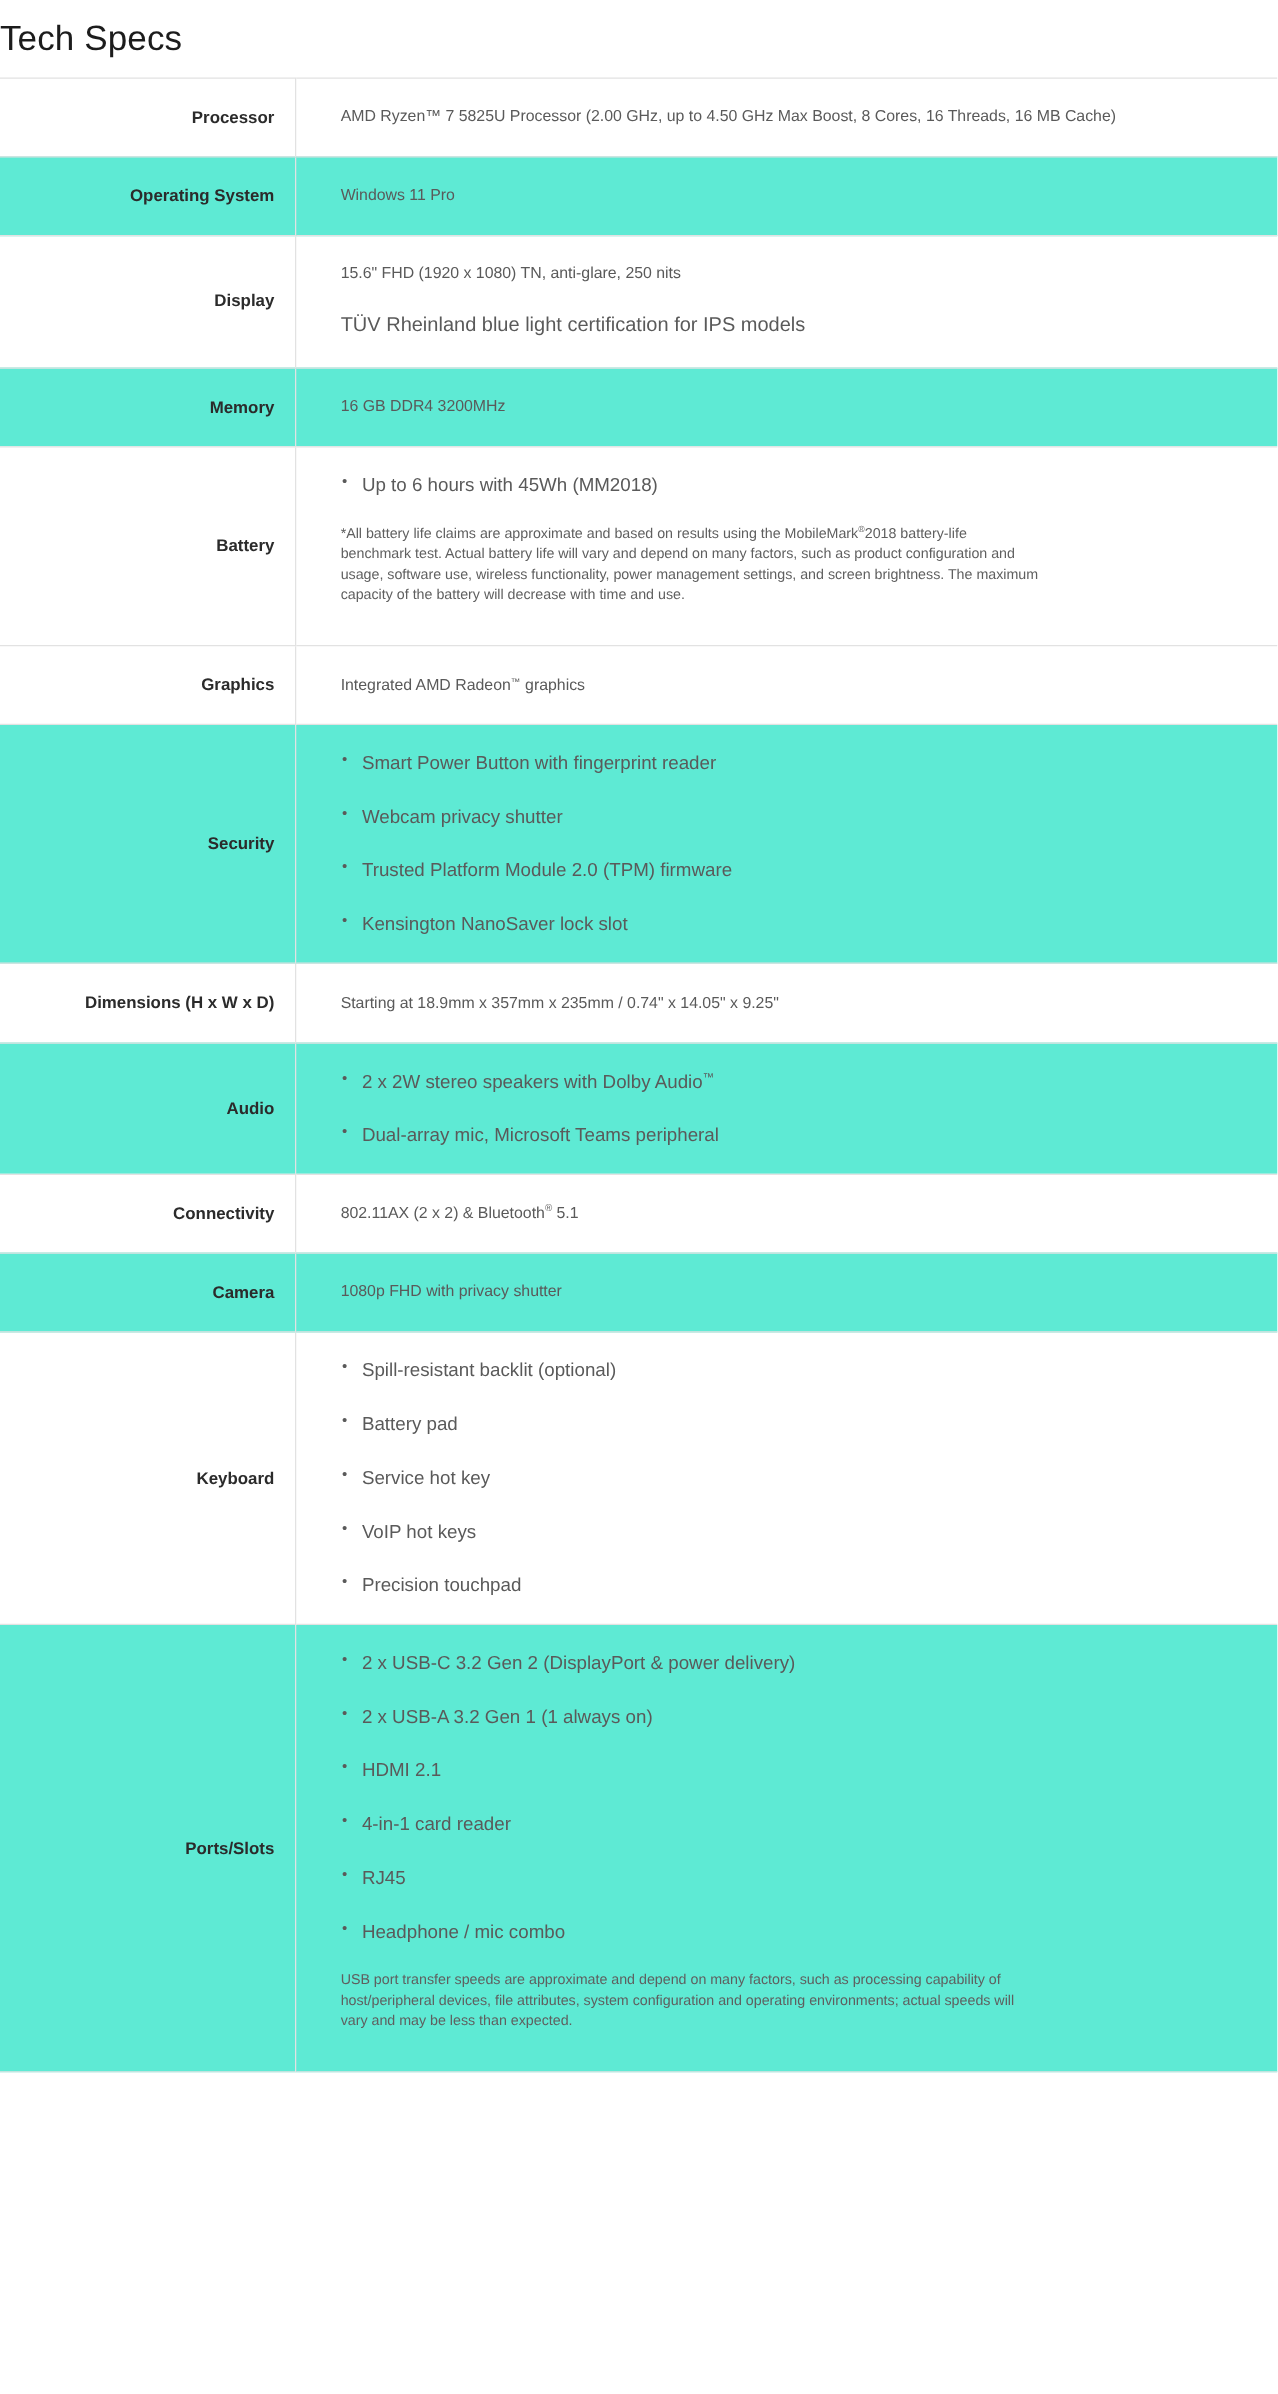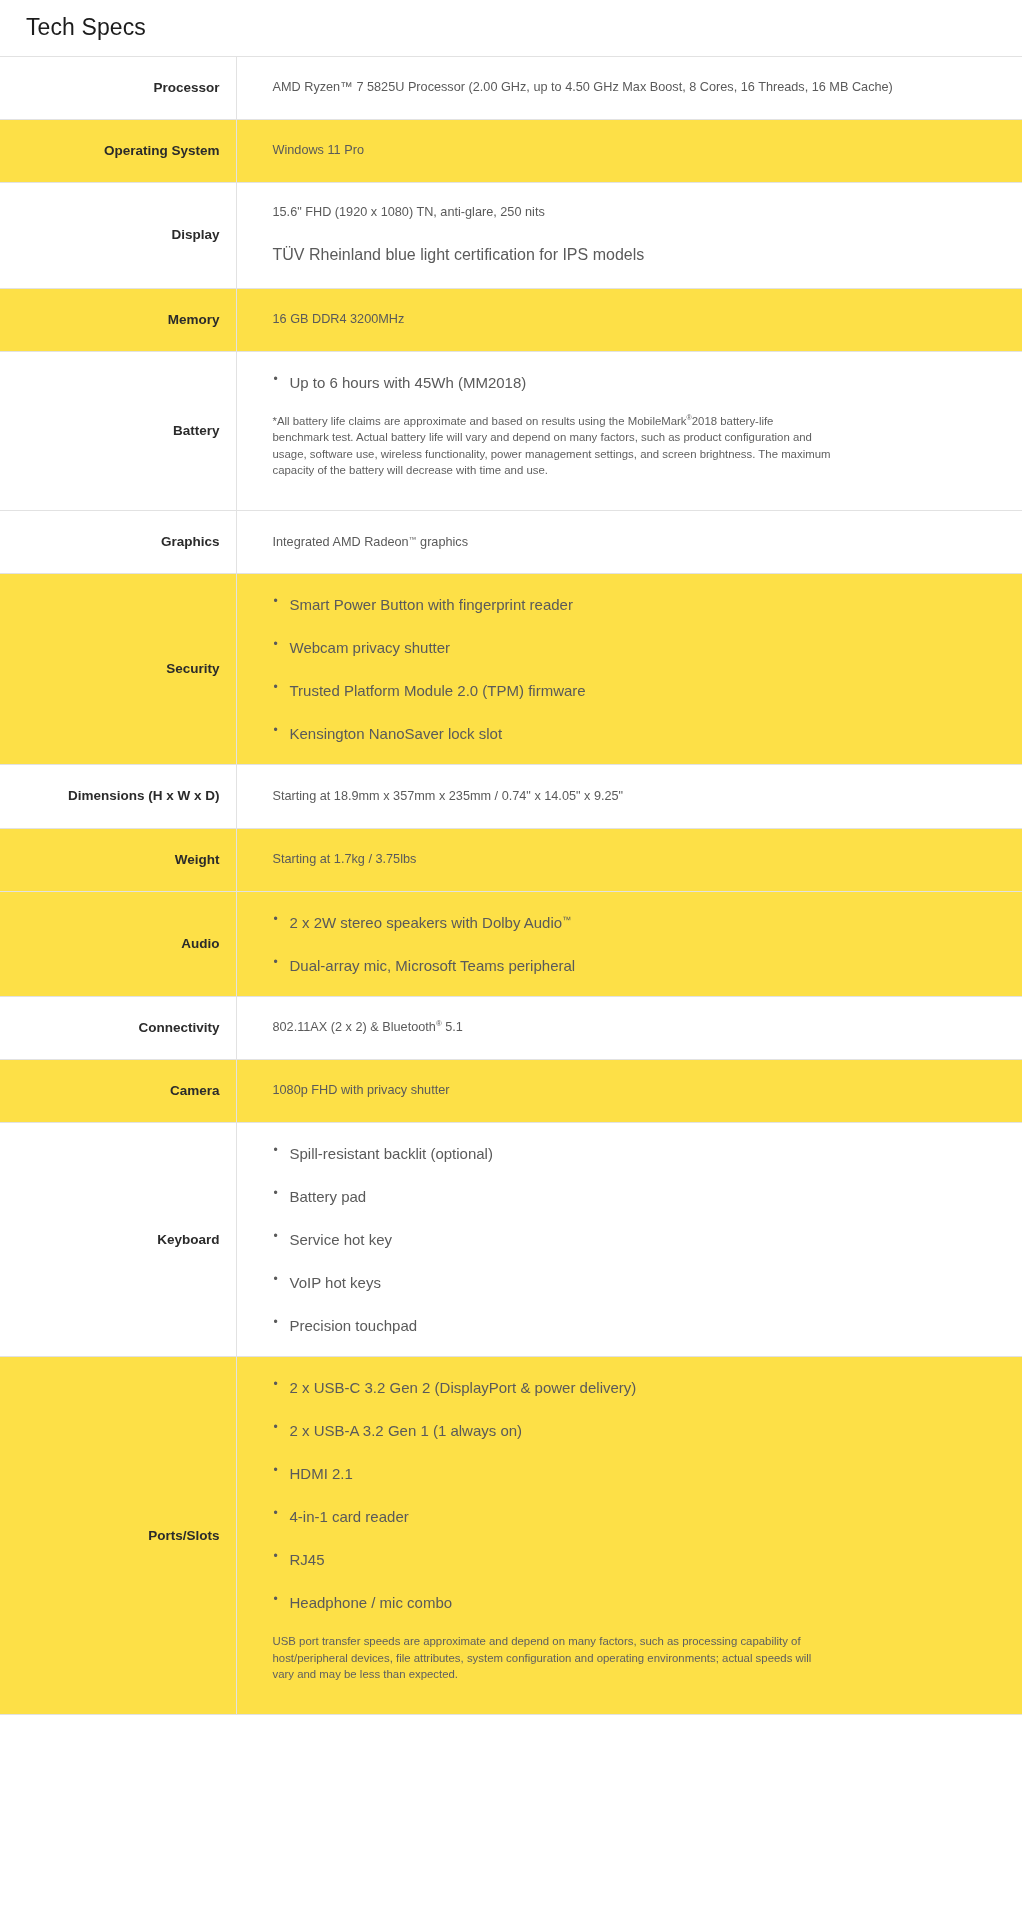--- a/index.html
+++ b/index.html
@@ -15,45 +15,45 @@
     color: #333333;
     -webkit-font-smoothing: antialiased;
   }
 
   .page {
     width: 1022px;
     padding: 0;
   }
 
   .page-title {
-    font-size: 23px;
+    font-size: 28px;
     font-weight: 400;
     color: #1c1c1c;
     letter-spacing: 0.1px;
     margin: 0;
-    padding: 14px 0 14px 26px;
+    padding: 14px 0 14px 0;
     line-height: 1.2;
   }
 
   .specs-table {
     width: 100%;
     border-collapse: collapse;
     table-layout: fixed;
     padding-left: 40px;
   }
 
   .specs-table tr {
     border-top: 1px solid #e2e2e2;
   }
   .specs-table tr:last-child {
     border-bottom: 1px solid #e2e2e2;
   }
 
   .specs-table tr.shaded td {
-    background: #fde047;
+    background: #5eead4;
   }
 
   .specs-table td {
     vertical-align: middle;
     padding: 0;
   }
 
   td.spec-label {
     width: 236px;
     text-align: right;
@@ -190,26 +190,20 @@
             </ul>
           </td>
         </tr>
         <tr>
           <td class="spec-label">Dimensions (H x W x D)</td>
           <td class="spec-value">
             <span class="value-text">Starting at 18.9mm x 357mm x 235mm / 0.74" x 14.05" x 9.25"</span>
           </td>
         </tr>
         <tr class="shaded">
-          <td class="spec-label">Weight</td>
-          <td class="spec-value">
-            <span class="value-text">Starting at 1.7kg / 3.75lbs</span>
-          </td>
-        </tr>
-        <tr class="shaded">
           <td class="spec-label">Audio</td>
           <td class="spec-value">
             <ul class="value-list">
               <li><span>2 x 2W stereo speakers with Dolby Audio</span><sup class="tm-sup">™</sup></li>
               <li><span>Dual-array mic, Microsoft Teams peripheral</span></li>
             </ul>
           </td>
         </tr>
         <tr>
           <td class="spec-label">Connectivity</td>

